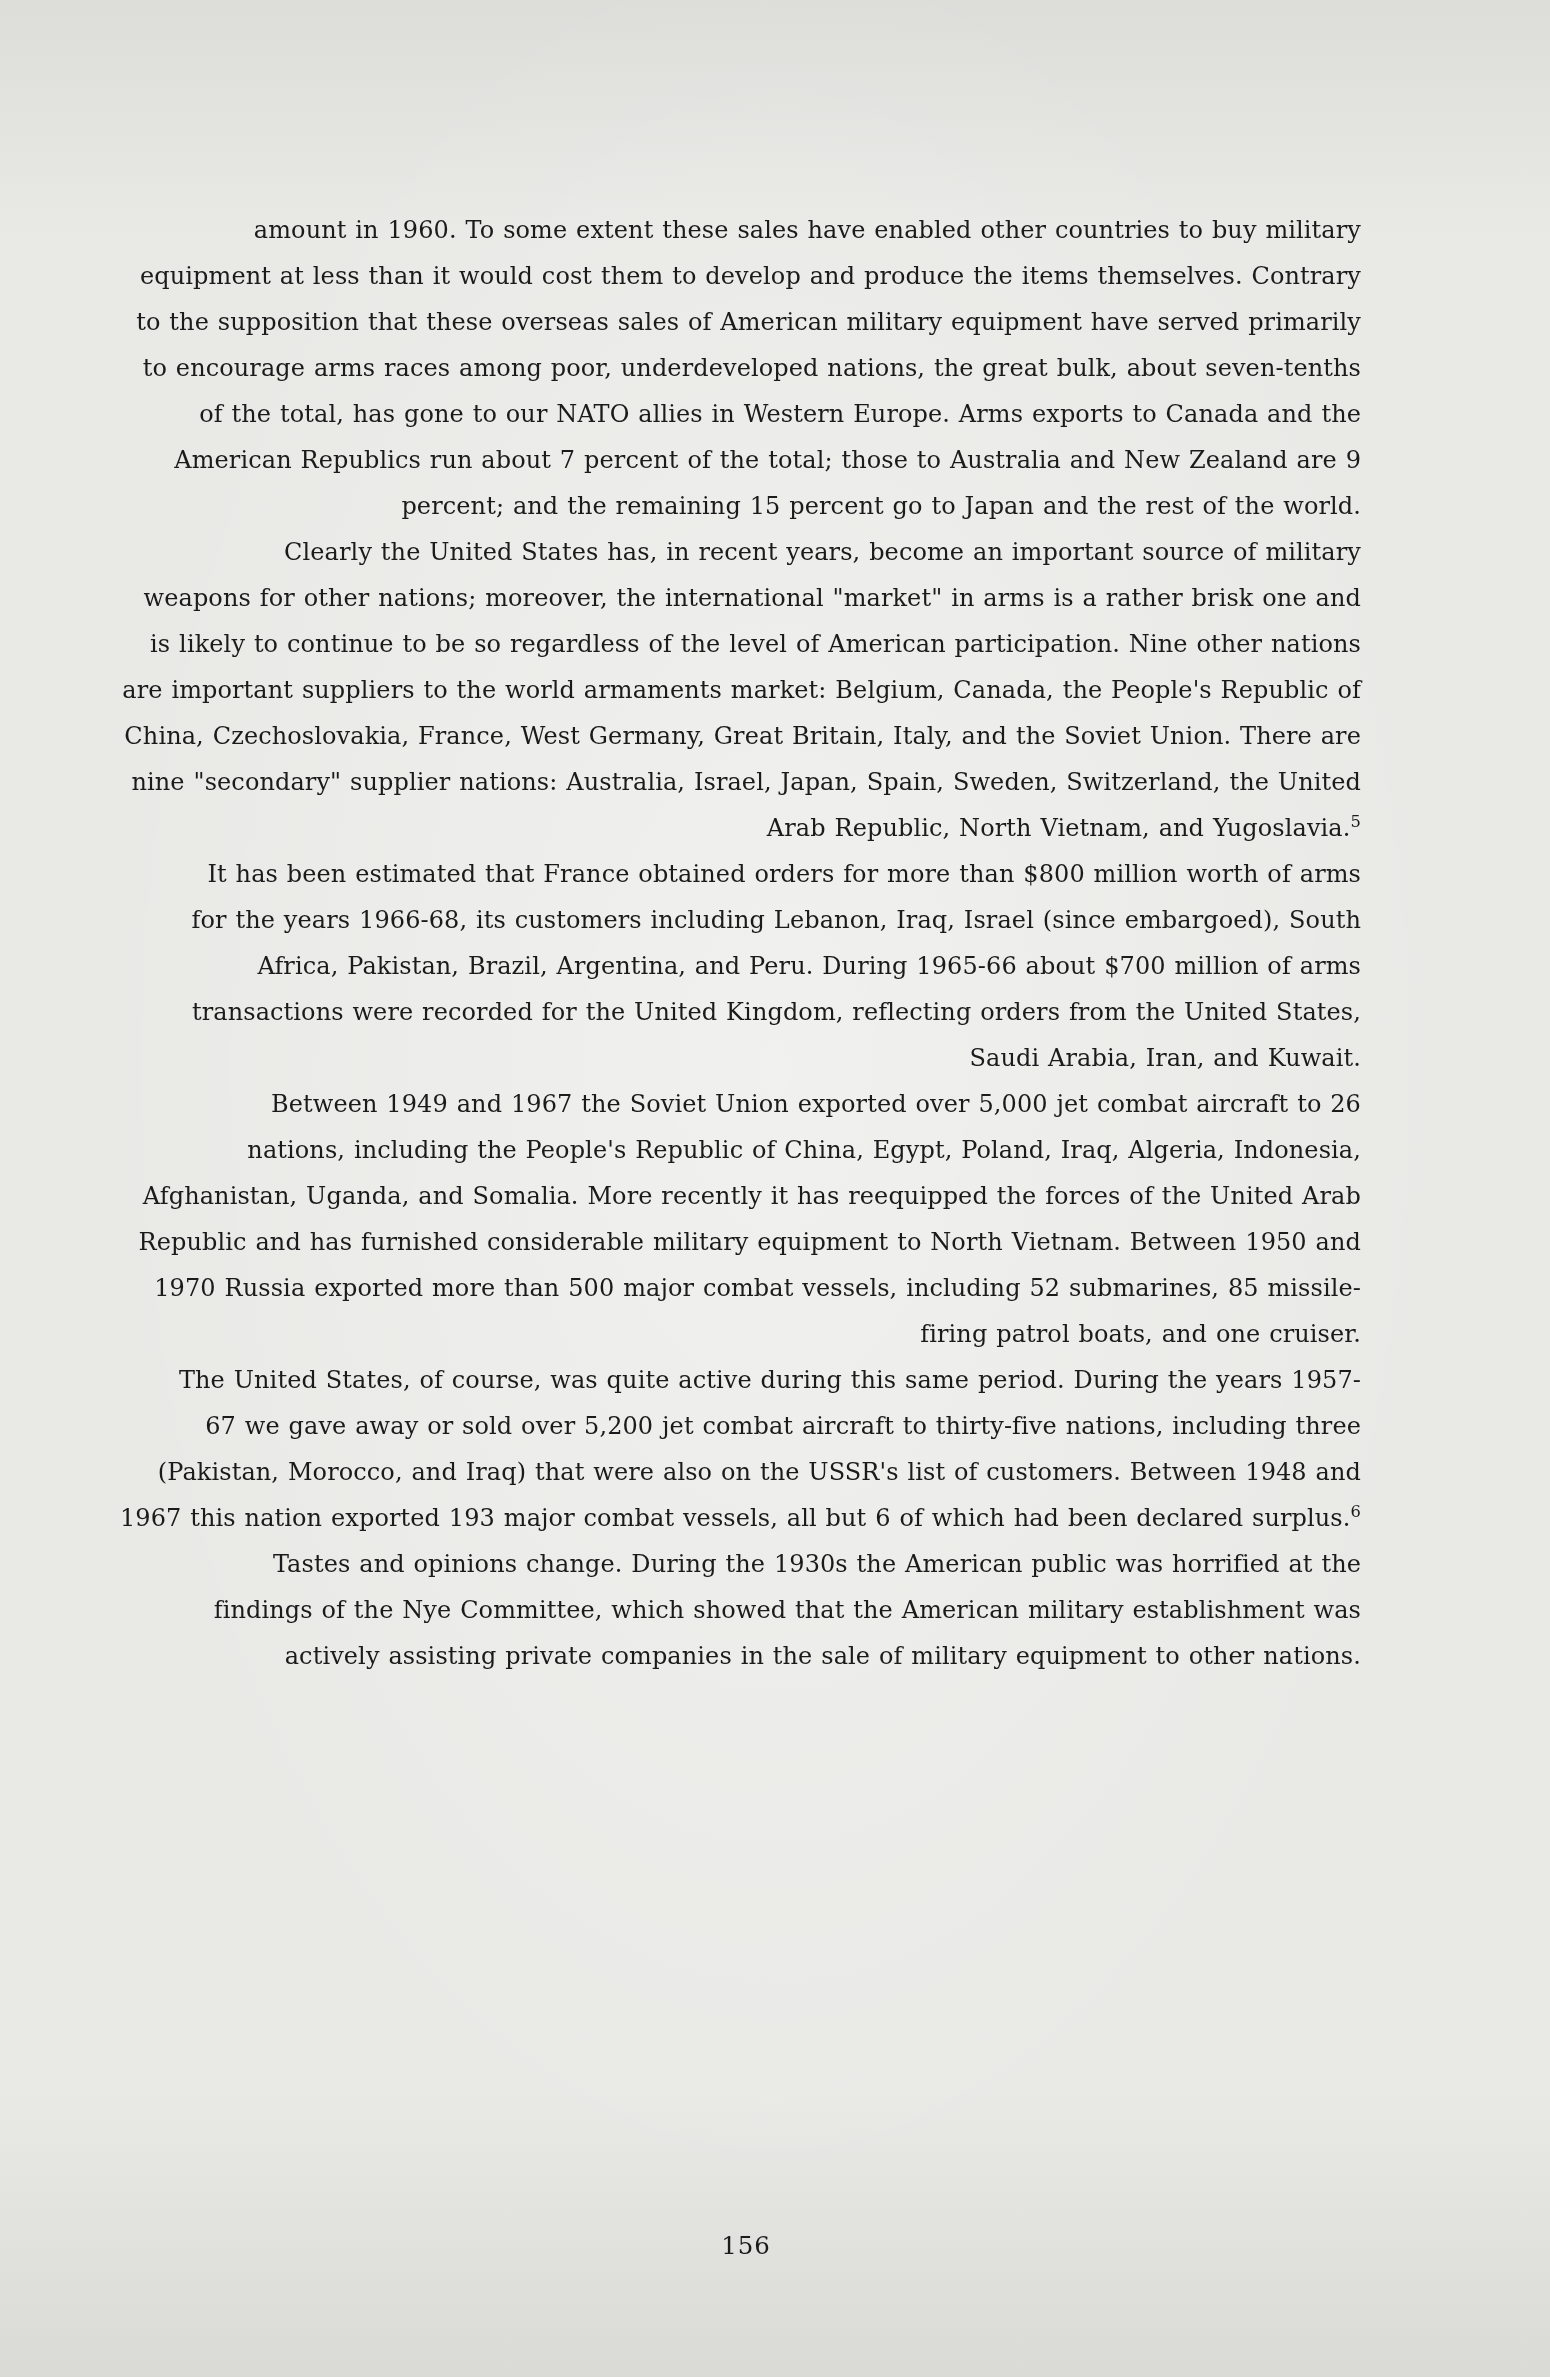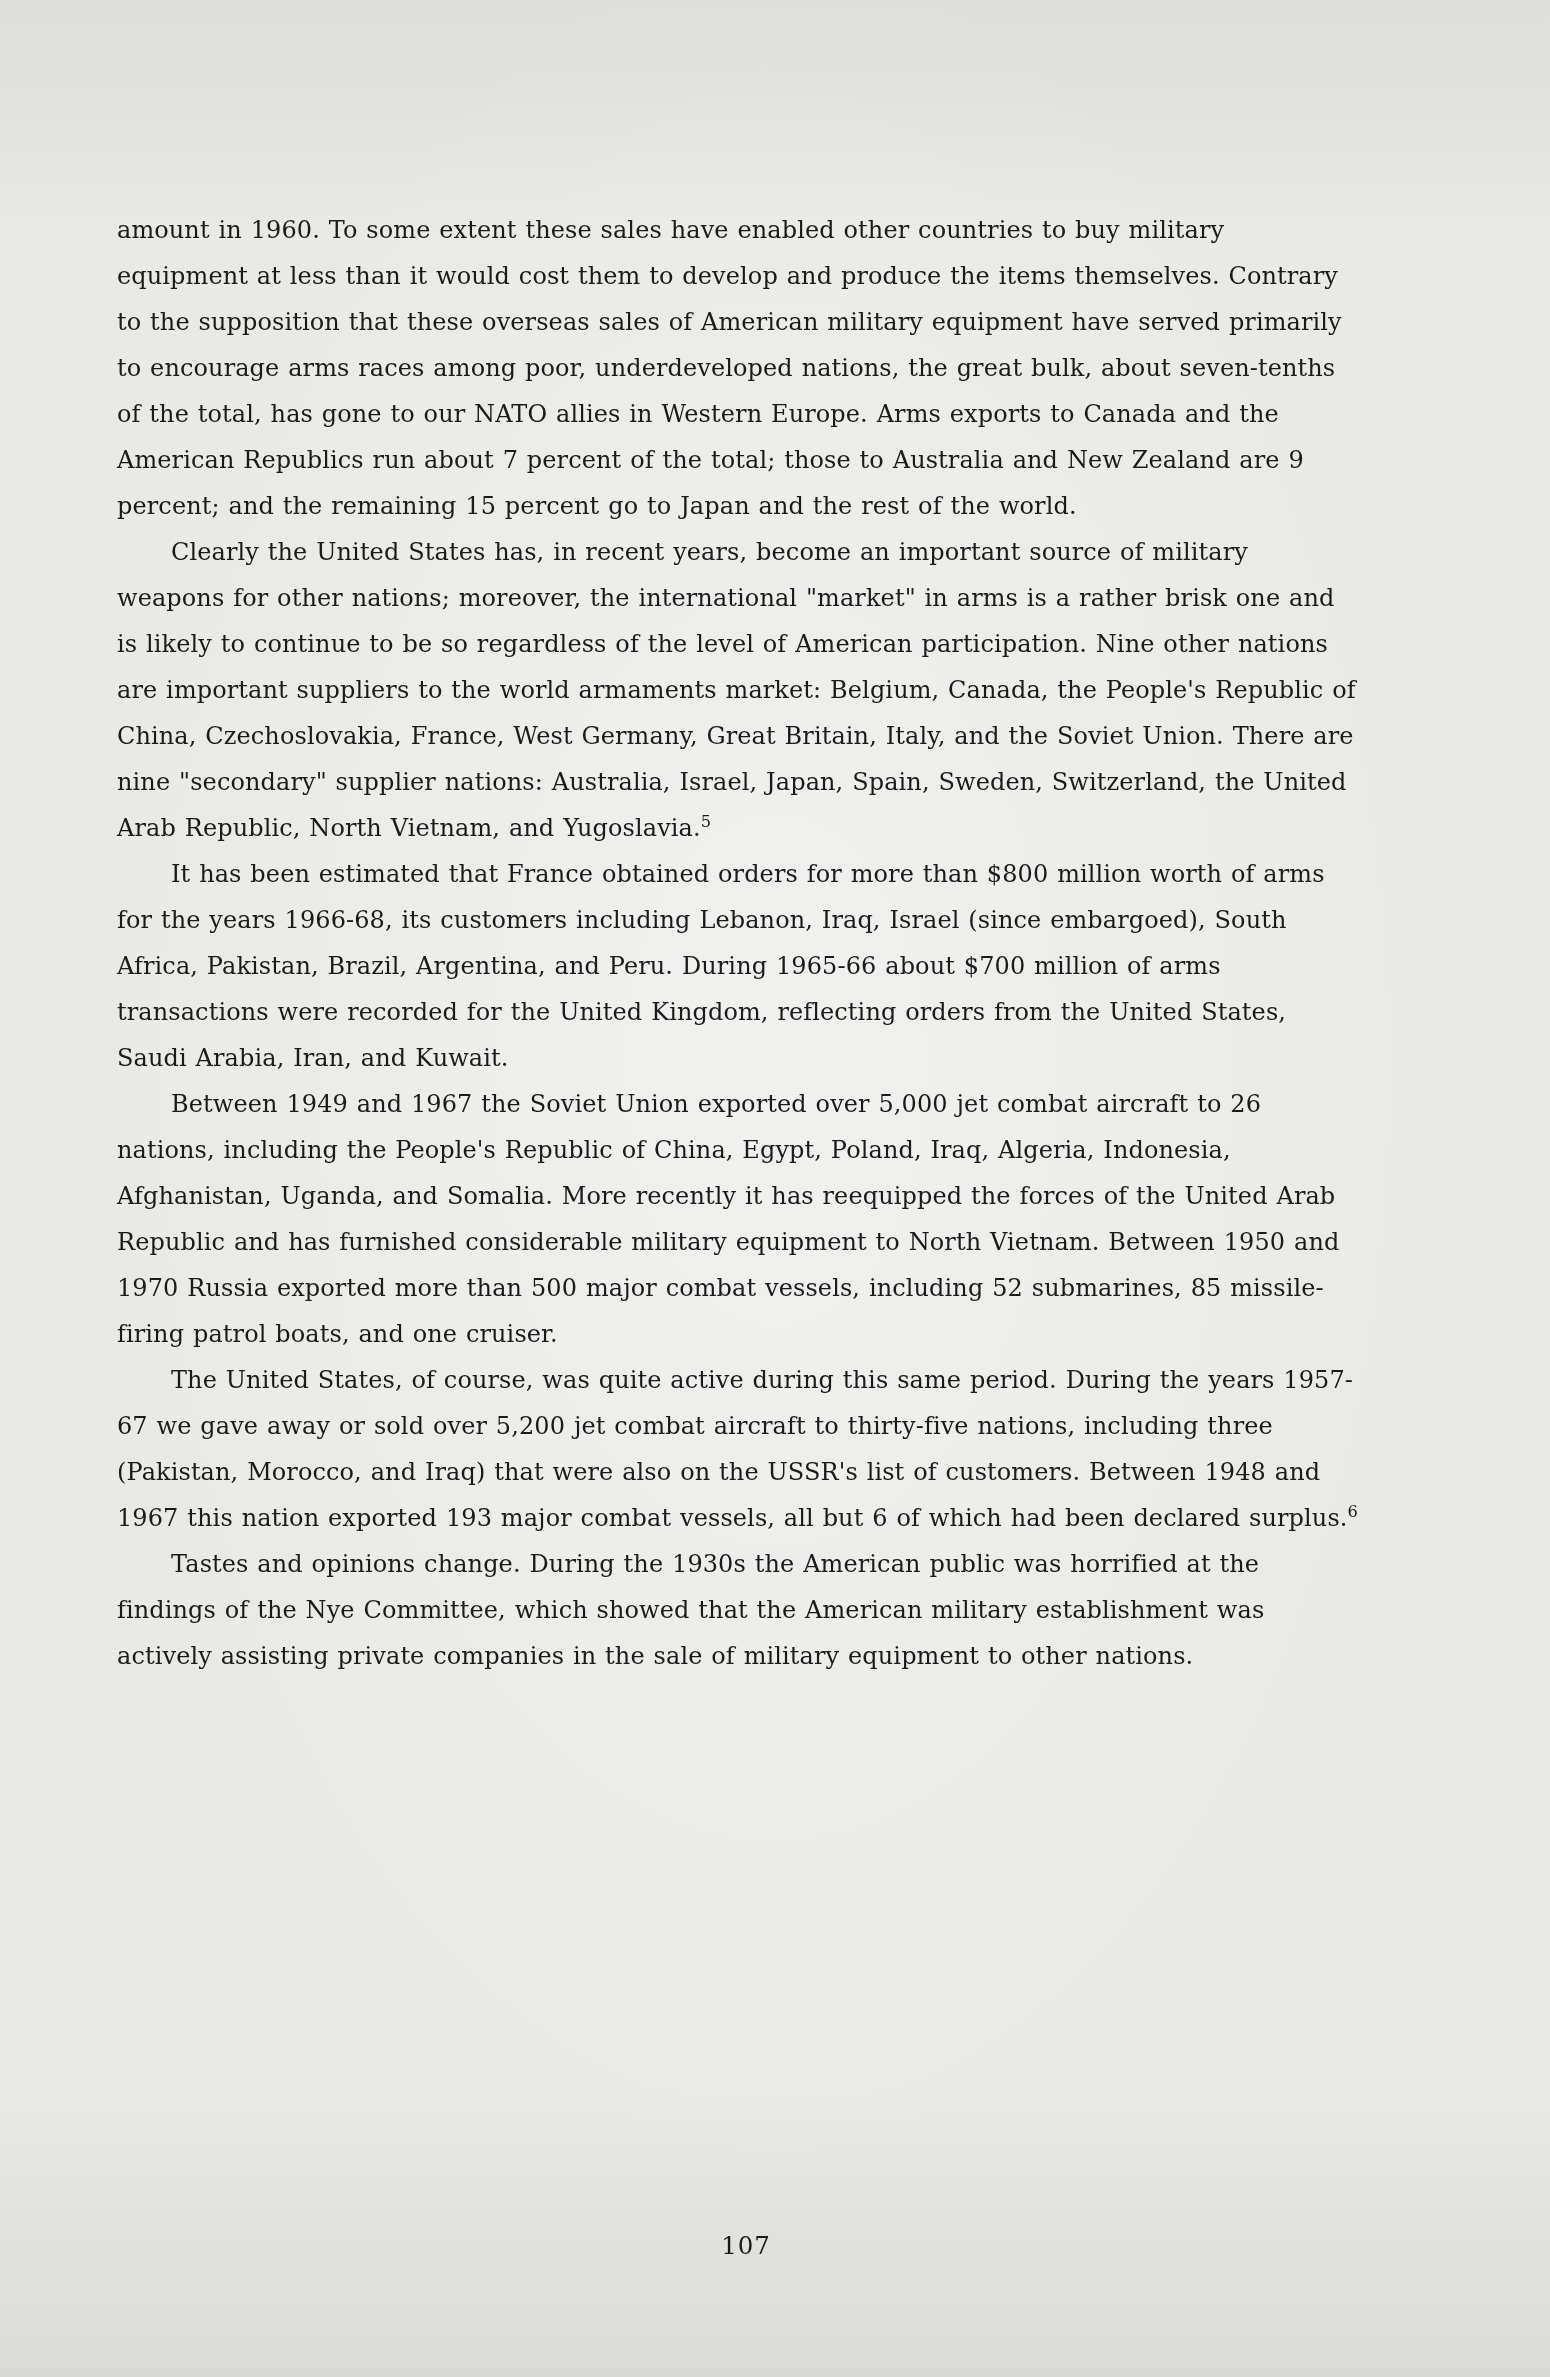--- a/index.html
+++ b/index.html
@@ -32,20 +32,21 @@
     font-family: "DejaVu Serif", serif;
     font-size: 24px;
     line-height: 46px;
     color: #1b1b1b;
     text-align: left;
     letter-spacing: 0.1px;
     word-spacing: 1.1px;
   }
   .text-block p {
     margin: 0;
+    text-align: right;
   }
   .text-block p.indent {
     text-indent: 54px;
   }
   sup {
     font-size: 0.68em;
     vertical-align: super;
     line-height: 0;
   }
   .page-number {
@@ -68,16 +69,16 @@
 
   <div class="text-block">
     <p><span>amount in 1960.  To some extent these sales have enabled other countries to buy military equipment at less than it would cost them to develop and produce the items themselves.  Contrary to the supposition that these overseas sales of American military equipment have served primarily to encourage arms races among poor, underdeveloped nations, the great bulk, about seven-tenths of the total, has gone to our NATO allies in Western Europe.  Arms exports to Canada and the American Republics run about 7 percent of the total; those to Australia and New Zealand are 9 percent; and the remaining 15 percent go to Japan and the rest of the world.</span></p>
     <p class="indent"><span>Clearly the United States has, in recent years, become an important source of military weapons for other nations; moreover, the international "market" in arms is a rather brisk one and is likely to continue to be so regardless of the level of American participation. Nine other nations are important suppliers to the world armaments market:  Belgium, Canada, the People's Republic of China, Czechoslovakia, France, West Germany, Great Britain, Italy, and the Soviet Union.  There are nine "secondary" supplier nations:  Australia, Israel, Japan, Spain, Sweden, Switzerland, the United Arab Republic, North Vietnam, and Yugoslavia.</span><sup>5</sup></p>
     <p class="indent"><span>It has been estimated that France obtained orders for more than $800 million worth of arms for the years 1966-68, its customers including Lebanon, Iraq, Israel (since embargoed), South Africa, Pakistan, Brazil, Argentina, and Peru.  During 1965-66 about $700 million of arms transactions were recorded for the United Kingdom, reflecting orders from the United States, Saudi Arabia, Iran, and Kuwait.</span></p>
     <p class="indent"><span>Between 1949 and 1967 the Soviet Union exported over 5,000 jet combat aircraft to 26 nations, including the People's Republic of China, Egypt, Poland, Iraq, Algeria, Indonesia, Afghanistan, Uganda, and Somalia.  More recently it has reequipped the forces of the United Arab Republic and has furnished considerable military equipment to North Vietnam.  Between 1950 and 1970 Russia exported more than 500 major combat vessels, including 52 submarines, 85 missile-firing patrol boats, and one cruiser.</span></p>
     <p class="indent"><span>The United States, of course, was quite active during this same period.  During the years 1957-67 we gave away or sold over 5,200 jet combat aircraft to thirty-five nations, including three (Pakistan, Morocco, and Iraq) that were also on the USSR's list of customers. Between 1948 and 1967 this nation exported 193 major combat vessels, all but 6 of which had been declared surplus.</span><sup>6</sup></p>
     <p class="indent"><span>Tastes and opinions change.  During the 1930s the American public was horrified at the findings of the Nye Committee, which showed that the American military establishment was actively assisting private companies in the sale of military equipment to other nations.</span></p>
   </div>
 
-  <div class="page-number"><span>107</span></div>
+  <div class="page-number"><span>156</span></div>
 
 </div>
 
 
 </body></html>

